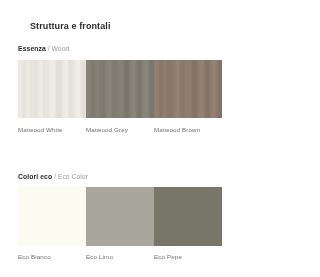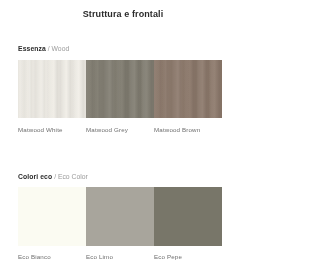--- a/index.html
+++ b/index.html
@@ -27,22 +27,21 @@
     left: 18px;
     top: 9px;
     width: 210px;
   }
   .header-title {
     font-size: 9px;
     font-weight: bold;
     color: #2b2b2b;
     letter-spacing: 0.1px;
     line-height: 11px;
-    margin: 0;
-    text-align: center;
+    margin: 12px;
   }
   .header-subtitle {
     font-size: 7.5px;
     font-weight: normal;
     color: #8c8c8c;
     line-height: 10px;
     margin: 1px 0 0 0;
   }
 
   

